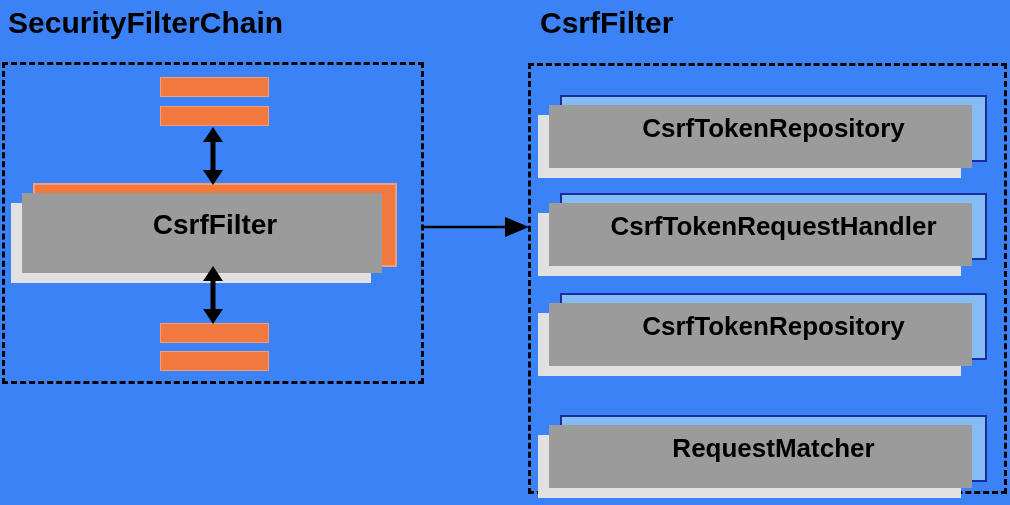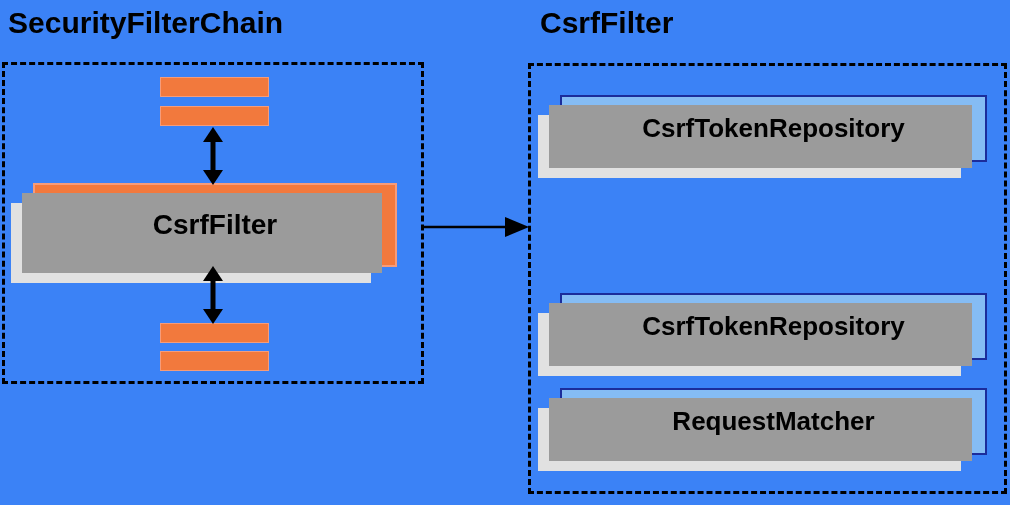--- a/index.html
+++ b/index.html
@@ -94,21 +94,21 @@
   .component-box {
     left: 560px;
     width: 427px; height: 67px;
     background: var(--blue-fill);
     border: 2px solid var(--blue-border);
     font-size: 26px;
   }
   .comp-0 { top: 95px; }
   .comp-1 { top: 193px; }
   .comp-2 { top: 293px; }
-  .comp-3 { top: 388px; }
+  .comp-3 { top: 415px; }
 
   .arrow-svg { position: absolute; z-index: 5; color: var(--arrow); }
   .v-arrow-1 { left: 200px; top: 127px; }
   .v-arrow-2 { left: 200px; top: 266px; }
   .h-arrow   { left: 423px; top: 215px; }
 </style>
 </head>
 <body>
 
 <div class="stage">
@@ -145,20 +145,23 @@
     <line x1="0" y1="12" x2="84" y2="12" stroke="currentColor" stroke-width="2.5"></line>
     <polygon points="106,12 82,2 82,22" fill="currentColor"></polygon>
   </svg>
 
   <div class="dashed-box dashed-right"></div>
 
   <div class="shadow-box component-box comp-0">
     <span>CsrfTokenRepository</span>
   </div>
 
+  <div class="shadow-box component-box comp-1">
+    <span>CsrfTokenRequestHandler</span>
+  </div>
 
   <div class="shadow-box component-box comp-2">
     <span>CsrfTokenRepository</span>
   </div>
 
   <div class="shadow-box component-box comp-3">
     <span>RequestMatcher</span>
   </div>
 
 </div>

